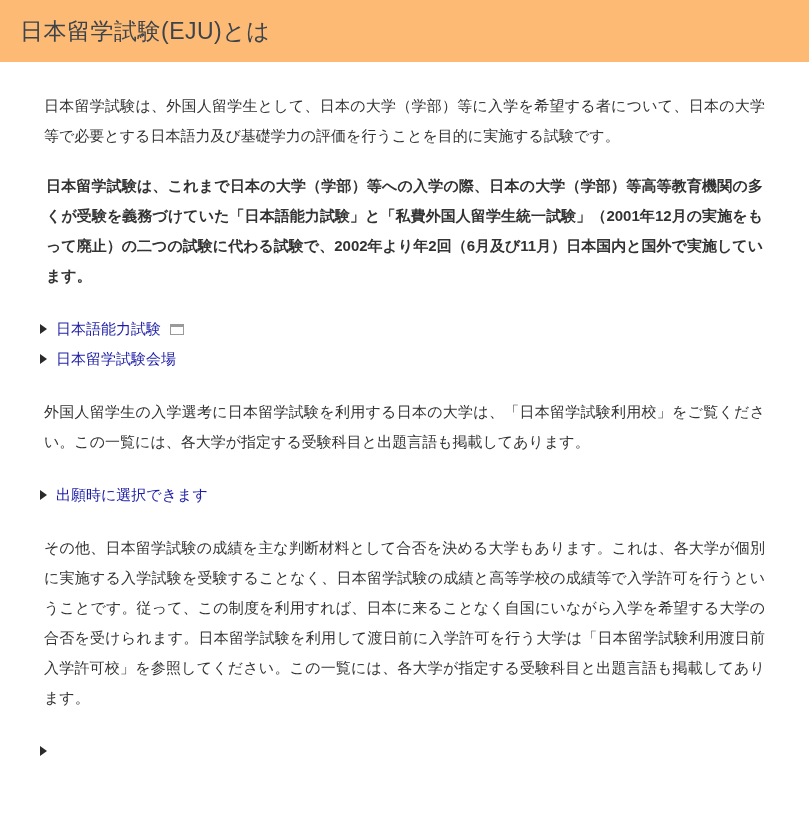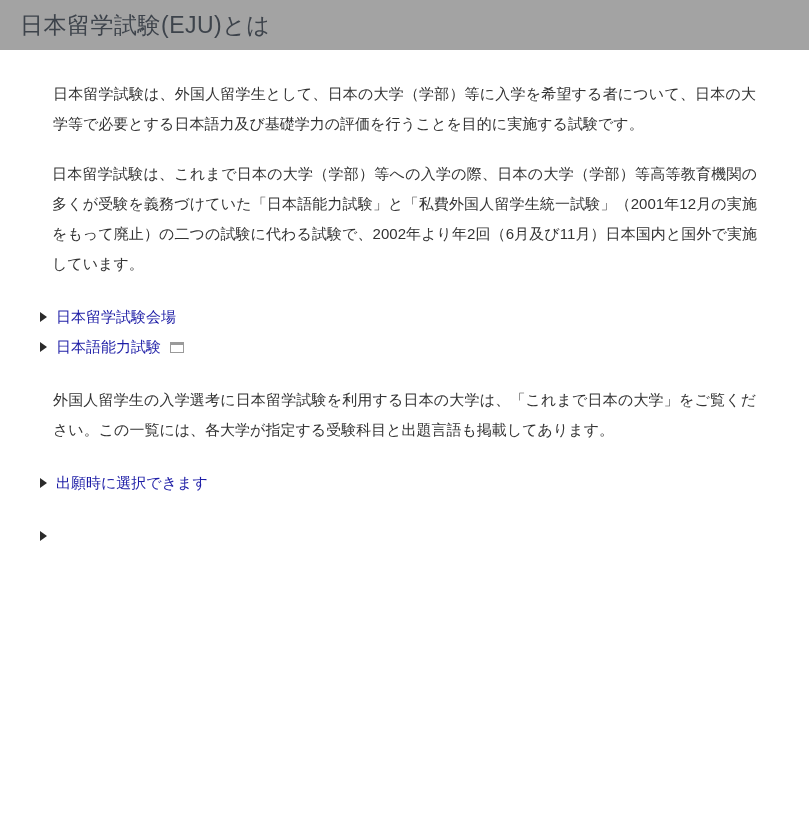--- a/index.html
+++ b/index.html
@@ -9,49 +9,50 @@
     font-family: "Liberation Sans", "DejaVu Sans", sans-serif;
     color: #333333;
   }
   .page {
     width: 809px;
     min-height: 828px;
     background: #ffffff;
     box-sizing: border-box;
   }
   .title-bar {
-    background: #a3a3a3;
-    height: 50px;
+    background: #fdba74;
+    height: 62px;
     display: flex;
     align-items: center;
     padding: 14px 20px;
     box-sizing: border-box;
   }
   .title-bar h1 {
     margin: 0;
     font-size: 23px;
     font-weight: 400;
     color: #3d434b;
     letter-spacing: 0.5px;
   }
   .content {
     padding: 9px 40px 24px 40px;
     box-sizing: border-box;
   }
   .content p {
     font-size: 15px;
     line-height: 30px;
-    margin: 20px 13px;
+    margin: 20px 4px;
     text-align: justify;
   }
   .para-group {
     margin: 20px 0;
   }
   .para-group p {
-    margin: 12px;
+    margin: 6px;
+    font-weight: bold;
   }
   .link-list {
     list-style: none;
     margin: 23px 0;
     padding: 0;
   }
   .link-list li {
     display: flex;
     align-items: center;
     height: 30px;
@@ -94,38 +95,39 @@
 
     <p>日本留学試験は、外国人留学生として、日本の大学（学部）等に入学を希望する者について、日本の大学等で必要とする日本語力及び基礎学力の評価を行うことを目的に実施する試験です。</p>
 
     <div class="para-group">
       <p>日本留学試験は、これまで日本の大学（学部）等への入学の際、日本の大学（学部）等高等教育機関の多くが受験を義務づけていた「日本語能力試験」と「私費外国人留学生統一試験」（2001年12月の実施をもって廃止）の二つの試験に代わる試験で、2002年より年2回（6月及び11月）日本国内と国外で実施しています。</p>
     </div>
 
     <ul class="link-list">
       <li>
         <span class="arrow-icon"></span>
-        <a href="#">日本留学試験会場</a>
+        <a href="#">日本語能力試験</a>
+        <span class="ext-icon"></span>
       </li>
       <li>
         <span class="arrow-icon"></span>
-        <a href="#">日本語能力試験</a>
-        <span class="ext-icon"></span>
+        <a href="#">日本留学試験会場</a>
       </li>
     </ul>
 
-    <p>外国人留学生の入学選考に日本留学試験を利用する日本の大学は、「これまで日本の大学」をご覧ください。この一覧には、各大学が指定する受験科目と出題言語も掲載してあります。</p>
+    <p>外国人留学生の入学選考に日本留学試験を利用する日本の大学は、「日本留学試験利用校」をご覧ください。この一覧には、各大学が指定する受験科目と出題言語も掲載してあります。</p>
 
     <ul class="link-list">
       <li>
         <span class="arrow-icon"></span>
         <a href="#">出願時に選択できます</a>
       </li>
     </ul>
 
+    <p>その他、日本留学試験の成績を主な判断材料として合否を決める大学もあります。これは、各大学が個別に実施する入学試験を受験することなく、日本留学試験の成績と高等学校の成績等で入学許可を行うということです。従って、この制度を利用すれば、日本に来ることなく自国にいながら入学を希望する大学の合否を受けられます。日本留学試験を利用して渡日前に入学許可を行う大学は「日本留学試験利用渡日前入学許可校」を参照してください。この一覧には、各大学が指定する受験科目と出題言語も掲載してあります。</p>
 
     <ul class="link-list">
       <li>
         <span class="arrow-icon"></span>
       </li>
     </ul>
 
   </main>
 </div>
 

